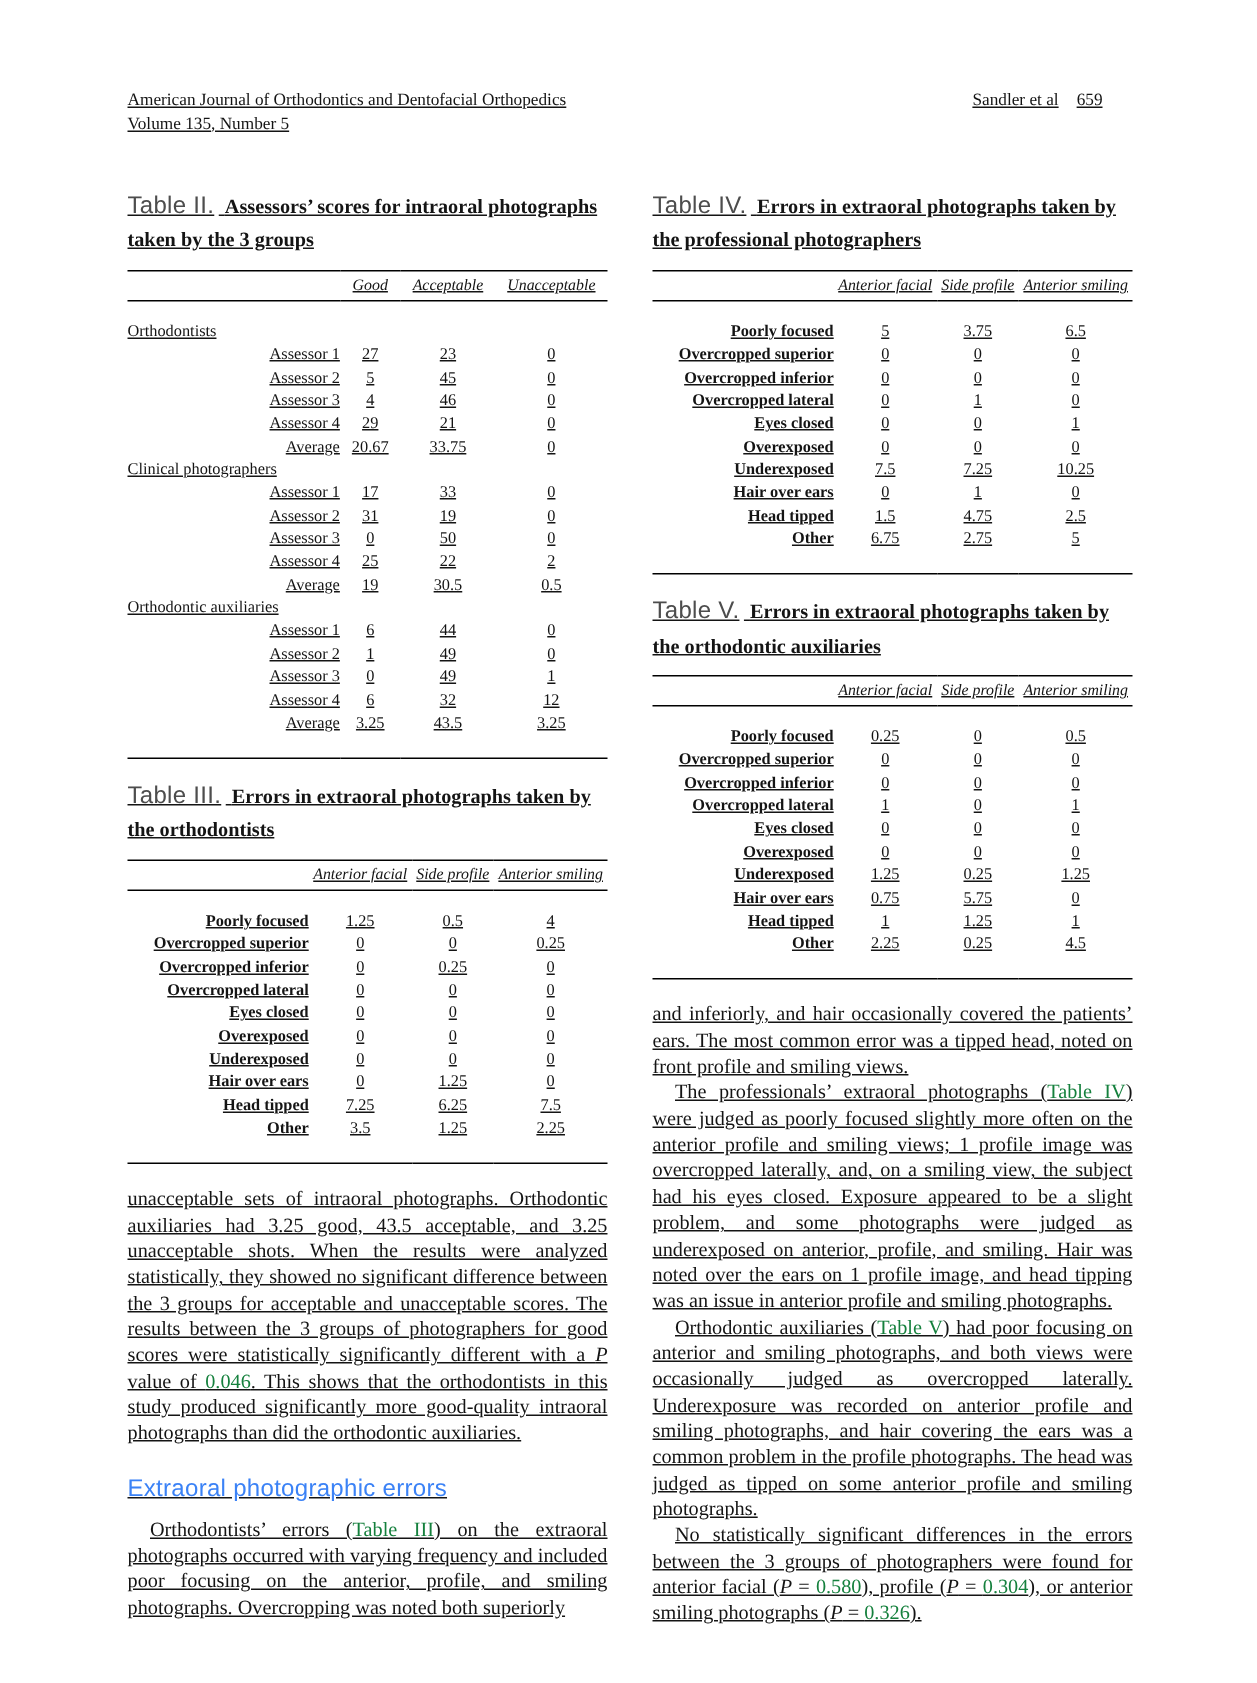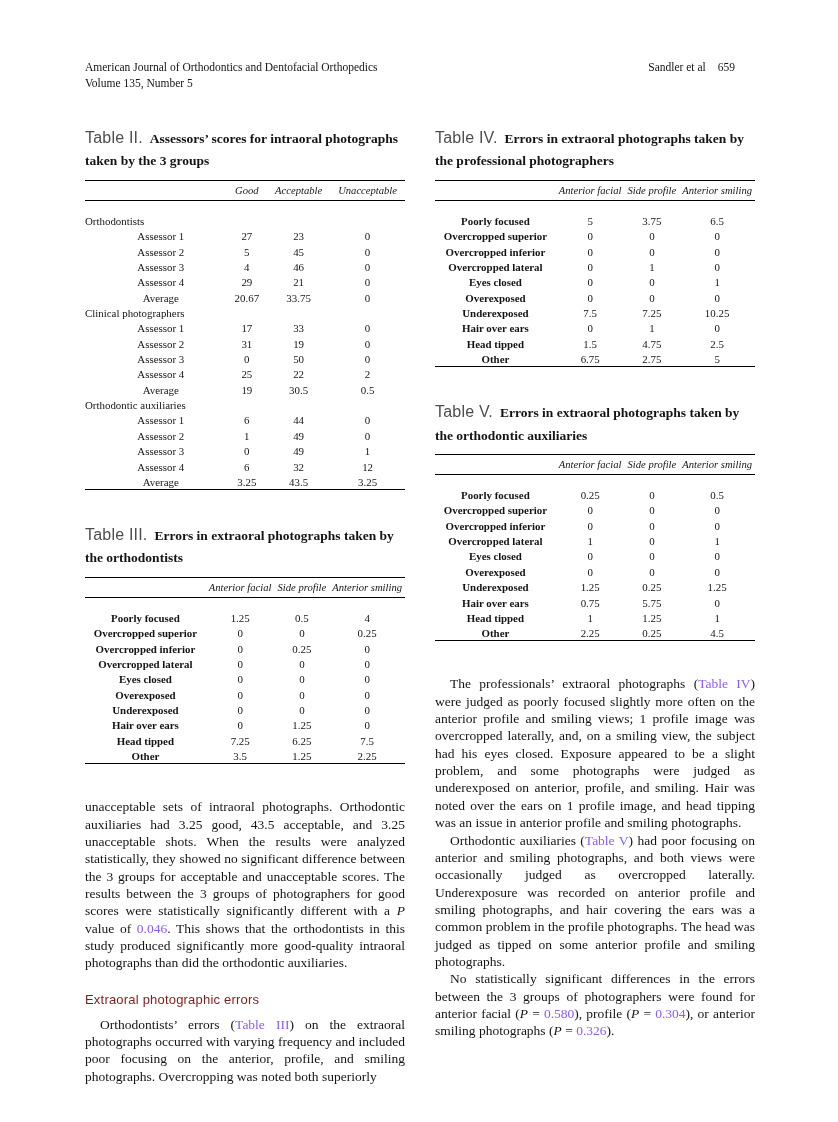--- a/index.html
+++ b/index.html
@@ -1,55 +1,55 @@
 <!DOCTYPE html>
 <html><head>
 <meta charset="utf-8">
 <style>
   * { box-sizing: border-box; }
   html, body { margin: 0; padding: 0; background: #ffffff; }
   .page {
     width: 818px; height: 1122px; background: #ffffff;
     padding: 60px 83px 0 85px;
     font-family: "Liberation Serif", "DejaVu Serif", serif;
-    color: #141414; overflow: hidden;
+    color: #141414; overflow: hidden; text-decoration: underline;
   }
   .runhead { display: flex; justify-content: space-between; align-items: flex-start;
     font-size: 11.5px; line-height: 1.35; margin-bottom: 36px; }
   .rh-right { white-space: nowrap; }
   .pgnum { margin-left: 12px; }
   .cols { display: flex; gap: 30px; }
   .col { width: 320px; flex: 0 0 320px; }
 
   .tcaption { margin: 0 0 8px 0; line-height: 1.4; }
   .tlabel { font-family: "Liberation Sans", "DejaVu Sans", sans-serif; font-size: 16px;
     color: #4d4d4d; margin-right: 3px; letter-spacing: 0.2px; }
   .ttitle { font-size: 13.5px; font-weight: bold; text-align: right; }
 
-  .tbl { margin-bottom: 34px; }
+  .tbl { margin-bottom: 14px; }
   table { width: 100%; border-collapse: collapse; border-bottom: 1px solid #000; font-size: 10.9px; }
   th, td { white-space: nowrap; }
   thead th { font-style: italic; font-weight: normal; font-size: 10.6px;
     border-top: 1px solid #000; border-bottom: 1px solid #000;
     padding: 4px 8px; text-align: center; }
   thead th.stub { width: 100%; padding: 4px 0; }
   tbody td { padding: 0.6px 8px; line-height: 1.3; text-align: center; }
-  tbody td.rowlabel { text-align: center; padding-left: 0; padding-right: 0; }
+  tbody td.rowlabel { text-align: right; padding-left: 0; padding-right: 0; }
   tbody tr:first-child td { padding-top: 13px; }
-  tbody tr:last-child td { padding-bottom: 0; }
+  tbody tr:last-child td { padding-bottom: 16px; }
   tr.indent td.rowlabel { padding-left: 10px; }
   tr.grp td { text-align: left; padding-left: 0; }
   table.boldstub td.rowlabel { font-weight: bold; }
   table.boldstub td.val, table.boldstub thead th:not(.stub) { padding-left: 3px; padding-right: 3px; }
 
   p.body { font-size: 13.5px; line-height: 1.285; text-align: justify; margin: 0; }
   p.indent { text-indent: 15px; }
-  .secheading { font-family: "Liberation Sans", "DejaVu Sans", sans-serif; font-size: 13px;
-    font-weight: normal; color: #7f1d1d; margin: 20px 0 9px 0; letter-spacing: 0.2px; }
-  .link { color: #8b5cf6; }
+  .secheading { font-family: "Liberation Sans", "DejaVu Sans", sans-serif; font-size: 16px;
+    font-weight: normal; color: #3b82f6; margin: 20px 0 9px 0; letter-spacing: 0.2px; }
+  .link { color: #15803d; }
   .ital { font-style: italic; }
 </style>
 </head>
 <body>
 
 <div class="page">
 
   <div class="runhead">
     <div>
       <div>American Journal of Orthodontics and Dentofacial Orthopedics</div>
@@ -419,19 +419,20 @@
               <tr>
                 <td class="rowlabel">Other</td>
                 <td class="val">2.25</td>
                 <td class="val">0.25</td>
                 <td class="val">4.5</td>
               </tr>
             </tbody>
           </table>
         </div>
 
+      <p class="body">and inferiorly, and hair occasionally covered the patients’ ears. The most common error was a tipped head, noted on front profile and smiling views.</p>
       <p class="body indent"><span>The professionals’ extraoral photographs (</span><span class="link">Table IV</span><span>) were judged as poorly focused slightly more often on the anterior profile and smiling views; 1 profile image was overcropped laterally, and, on a smiling view, the subject had his eyes closed. Exposure appeared to be a slight problem, and some photographs were judged as underexposed on anterior, profile, and smiling. Hair was noted over the ears on 1 profile image, and head tipping was an issue in anterior profile and smiling photographs.</span></p>
       <p class="body indent"><span>Orthodontic auxiliaries (</span><span class="link">Table V</span><span>) had poor focusing on anterior and smiling photographs, and both views were occasionally judged as overcropped laterally. Underexposure was recorded on anterior profile and smiling photographs, and hair covering the ears was a common problem in the profile photographs. The head was judged as tipped on some anterior profile and smiling photographs.</span></p>
       <p class="body indent"><span>No statistically significant differences in the errors between the 3 groups of photographers were found for anterior facial (</span><span class="ital">P</span><span> = </span><span class="link">0.580</span><span>), profile (</span><span class="ital">P</span><span> = </span><span class="link">0.304</span><span>), or anterior smiling photographs (</span><span class="ital">P</span><span> = </span><span class="link">0.326</span><span>).</span></p>
     </div>
 
   </div>
 </div>
 
 </body></html>

